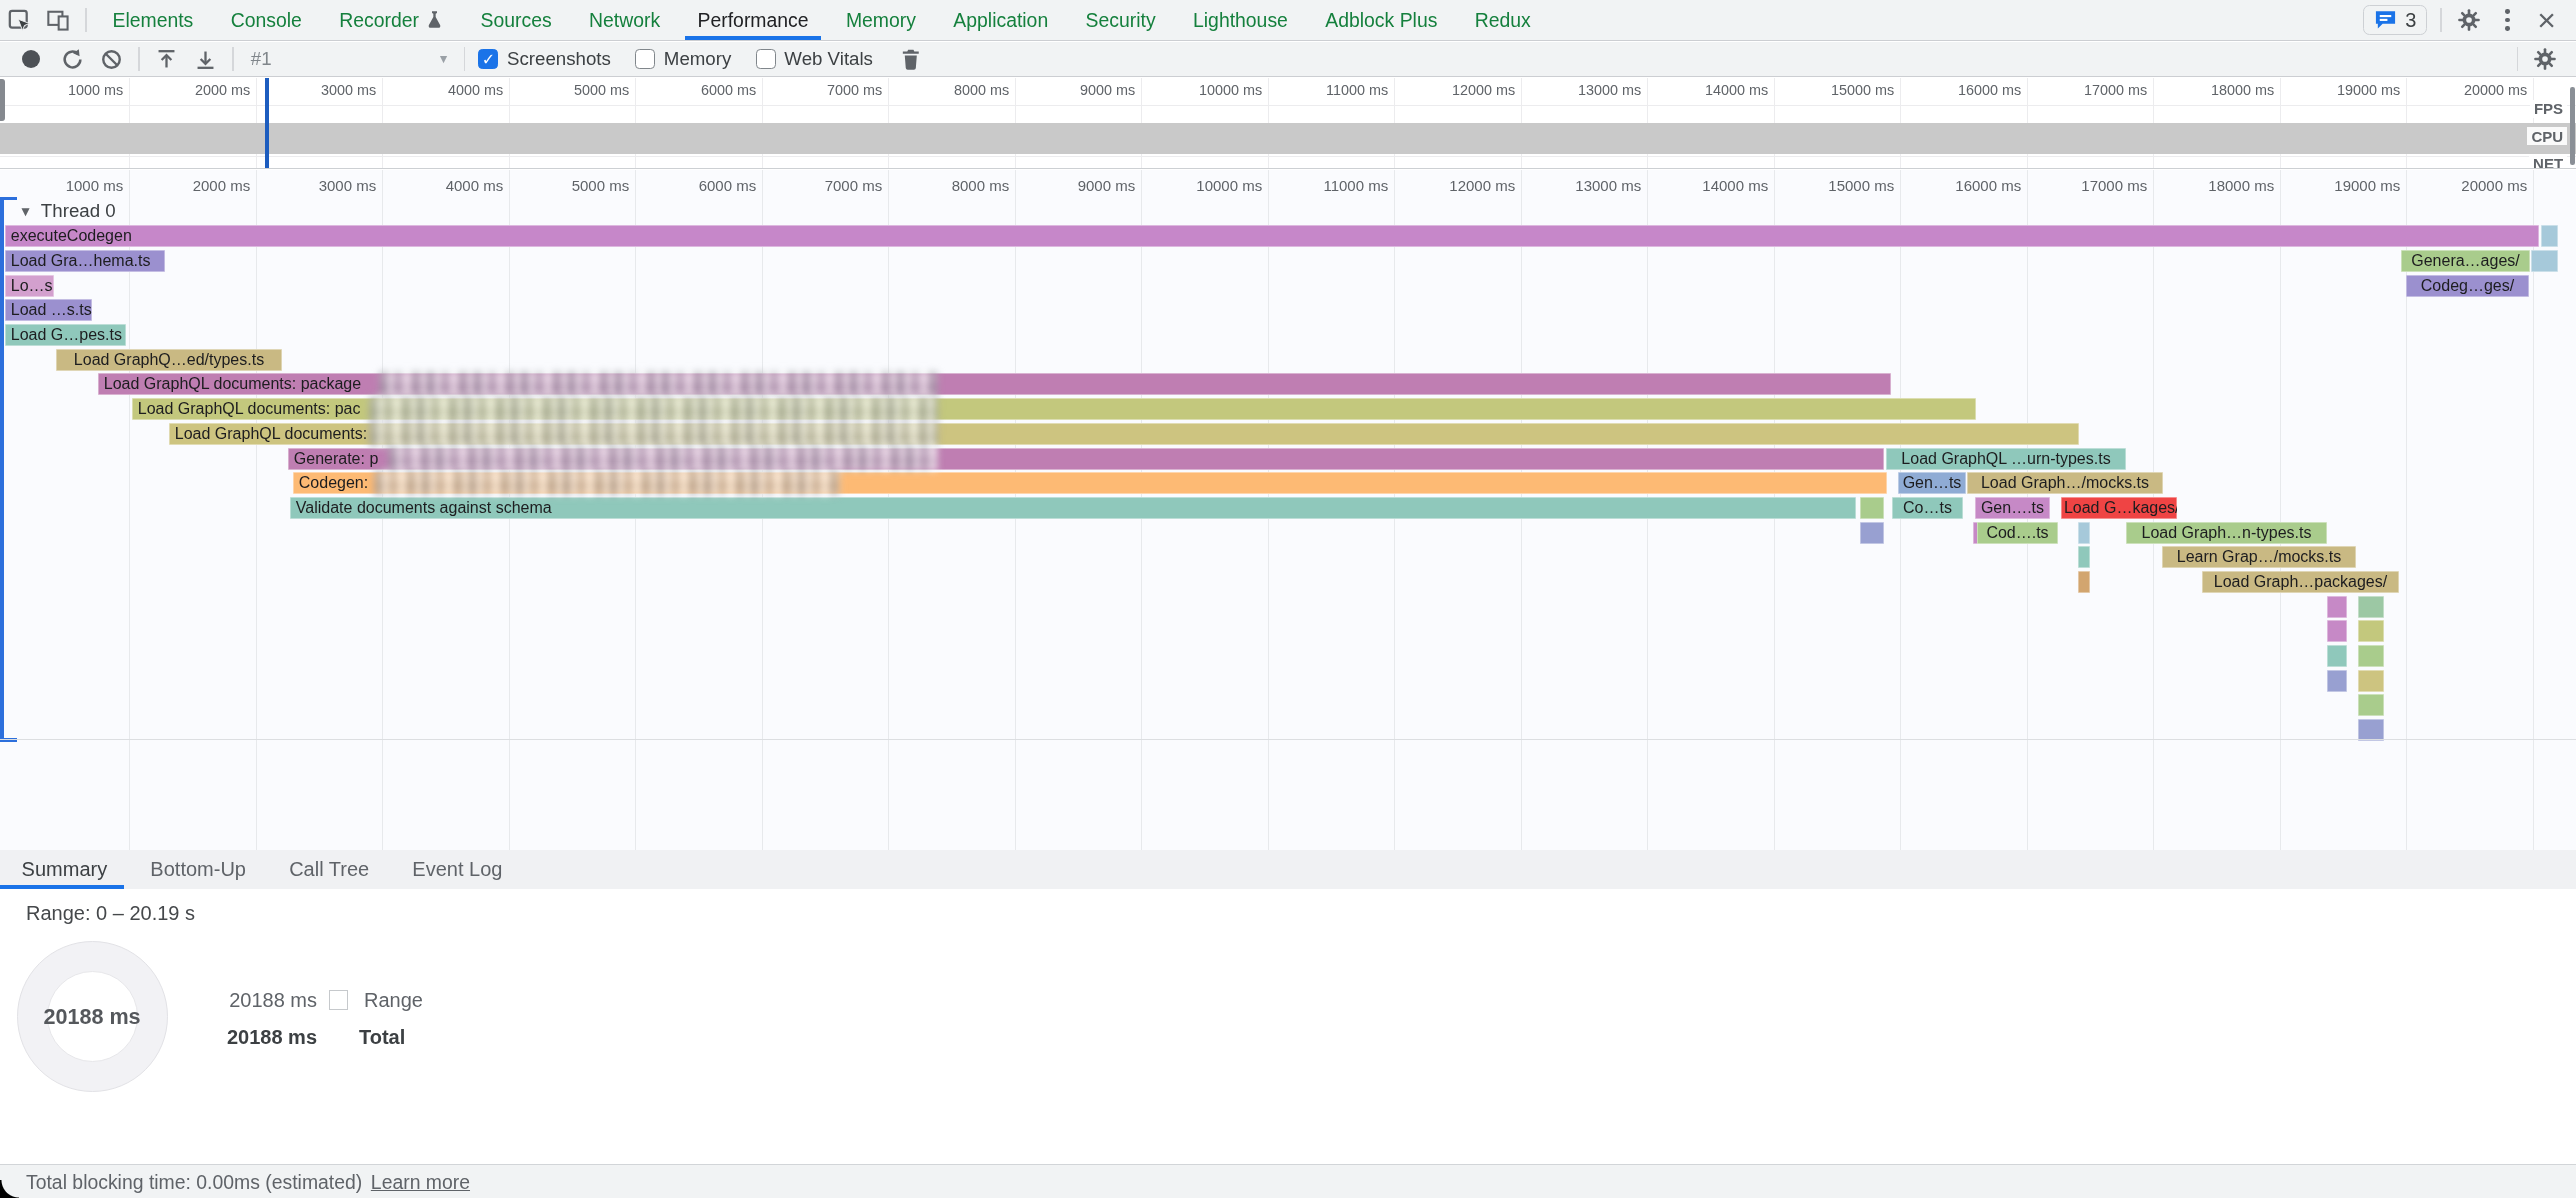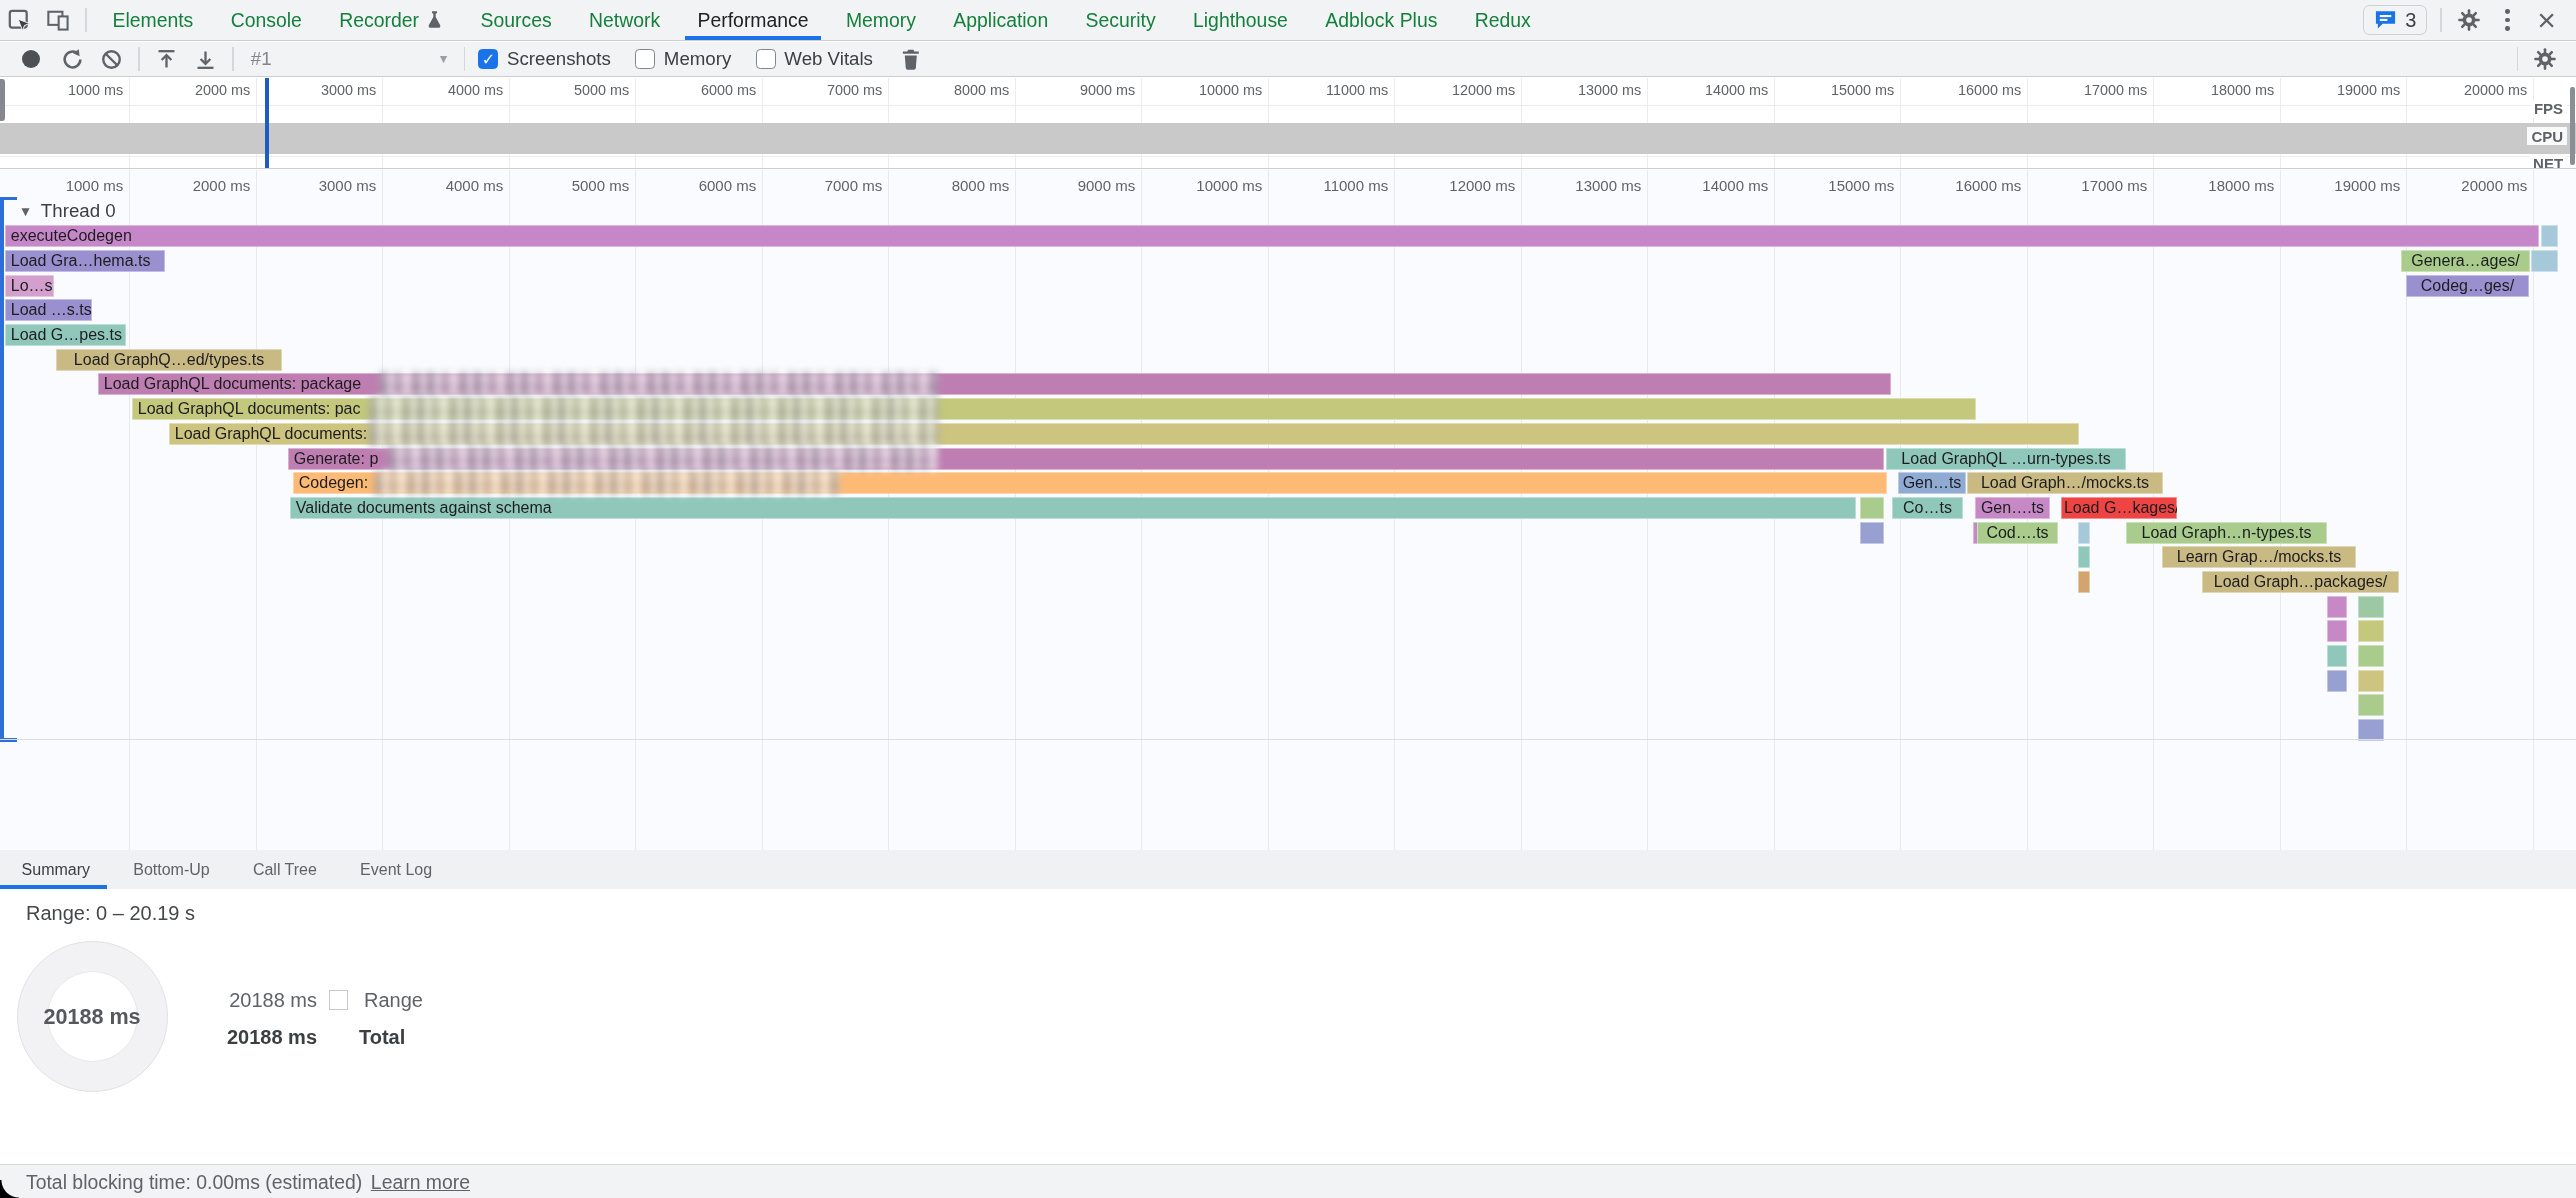--- a/index.html
+++ b/index.html
@@ -70,21 +70,21 @@
       repeating-linear-gradient(90deg, rgba(71,75,86,.40) 0 8.6px, rgba(255,255,255,.52) 8.6px 14.4px,
         rgba(95,99,110,.30) 14.4px 24.4px, rgba(255,255,255,.44) 24.4px 32px,
         rgba(60,64,75,.32) 32px 42px, rgba(255,255,255,.5) 42px 47px),
       repeating-linear-gradient(0deg, rgba(255,255,255,.32) 0 6.5px, rgba(120,124,134,.2) 6.5px 13px,
         rgba(255,255,255,.3) 13px 19.4px);}
   .flame-bottomline{position:absolute;left:0;right:0;top:569px;height:1.4px;background:#dcdee1;}
 
   
   .panel-tabs{position:absolute;top:850px;left:0;width:2576px;height:40px;background:#f0f1f3;
               border-bottom:1.4px solid #c9ccd0;display:flex;align-items:stretch;}
-  .ptab{position:relative;display:flex;align-items:center;padding:0 21.6px;font-size:16px;color:#5f6368;}
+  .ptab{position:relative;display:flex;align-items:center;padding:0 21.6px;font-size:20px;color:#5f6368;}
   .ptab.active{color:#3c4043;}
   .ptab.active::after{content:"";position:absolute;left:-10px;right:4.3px;bottom:0;height:4.3px;background:#1a73e8;}
 
   
   .summary{position:absolute;top:889px;left:0;width:2576px;height:275px;background:#fff;}
   .range-text{position:absolute;left:26px;top:13px;font-size:20px;color:#45484b;}
   .donut{position:absolute;left:16.5px;top:52px;width:151px;height:151px;border-radius:50%;
          background:#f2f2f5;border:0.7px solid #e2e2e6;display:flex;align-items:center;justify-content:center;}
   .donut-hole{width:91px;height:91px;border-radius:50%;background:#fff;border:0.7px solid #e7e7ea;
               display:flex;align-items:center;justify-content:center;}

